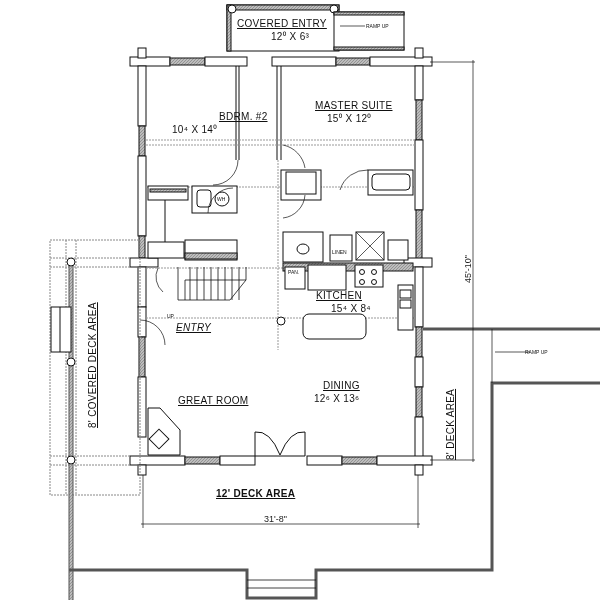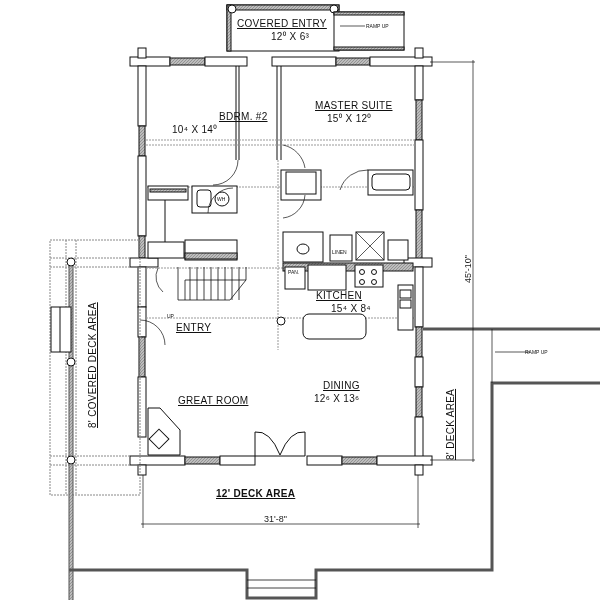--- a/index.html
+++ b/index.html
@@ -208,21 +208,21 @@
 <div class="lbl" style="left:327px;top:114px;">15⁰ X 12⁰</div>
 
 <div class="tiny" style="left:217px;top:197px;">WH</div>
 <div class="tiny" style="left:332px;top:250px;">LINEN</div>
 <div class="tiny" style="left:288px;top:270px;">PAN.</div>
 <div class="tiny" style="left:167px;top:314px;">UP</div>
 
 <div class="lbl u" style="left:316px;top:291px;">KITCHEN</div>
 <div class="lbl" style="left:331px;top:304px;">15⁴ X 8⁴</div>
 
-<div class="lbl u" style="left:176px;top:323px;">ENTRY</div>
+<div class="lbl u" style="left:176px;top:323px;font-style:italic;">ENTRY</div>
 
 <div class="lbl u" style="left:178px;top:396px;">GREAT ROOM</div>
 
 <div class="lbl u" style="left:323px;top:381px;">DINING</div>
 <div class="lbl" style="left:314px;top:394px;">12⁶ X 13⁶</div>
 
 <div class="lbl u vert" style="left:88px;top:428px;">8' COVERED DECK AREA</div>
 <div class="lbl u vert" style="left:446px;top:460px;">8' DECK AREA</div>
 <div class="lbl u" style="left:216px;top:489px;font-weight:bold;">12' DECK AREA</div>
 

